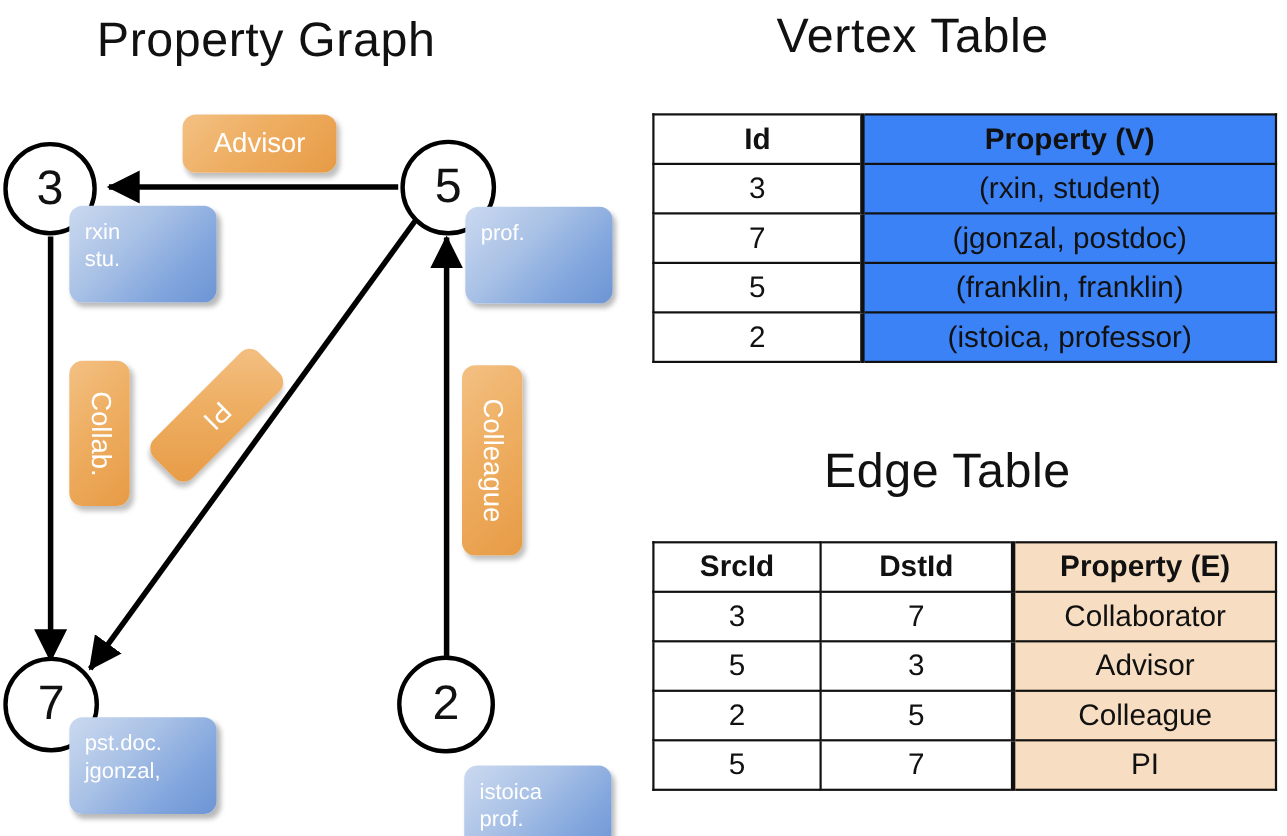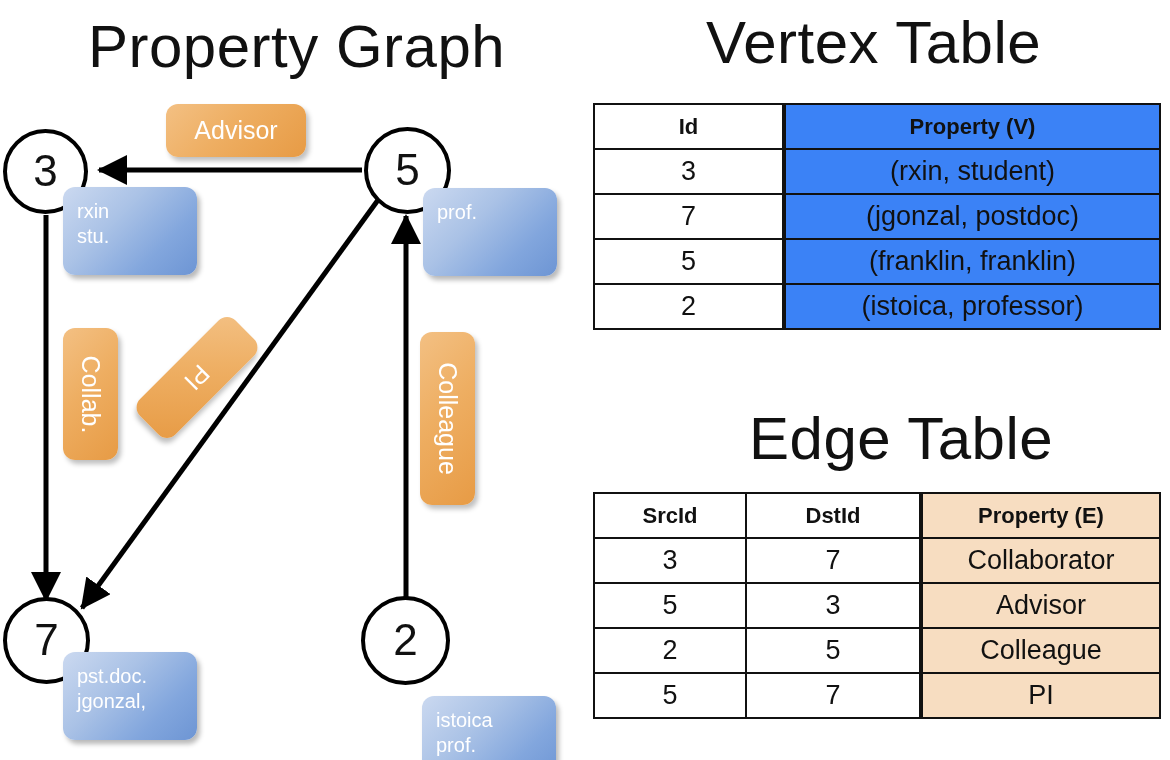--- a/index.html
+++ b/index.html
@@ -12,21 +12,21 @@
     color: #000;
     overflow: hidden;
     position: relative;
   }
 
   
   .title {
     position: absolute;
     font-family: "Liberation Sans", sans-serif;
     font-weight: 300;
-    font-size: 60px;
+    font-size: 44px;
     letter-spacing: 0.5px;
     color: #111;
     white-space: nowrap;
   }
   #title-property-graph { left: 88px;  top: 12px; }
   #title-vertex-table   { left: 706px; top: 8px; }
   #title-edge-table     { left: 749px; top: 404px; }
 
   
   #graph-panel {
@@ -103,21 +103,21 @@
   .tbl td, .tbl th {
     border: 2px solid #111;
     text-align: center;
     font-weight: 300;
     font-size: 27px;
     color: #111;
     padding: 3px 2px;
     height: 45px;
     box-sizing: border-box;
   }
-  .tbl th { font-weight: 700; font-size: 22px; }
+  .tbl th { font-weight: 700; font-size: 27px; }
 
   #vertex-table { left: 593px; top: 103px; width: 566px; }
   #vertex-table col.c-id   { width: 190px; }
   #vertex-table col.c-prop { width: 376px; }
   #vertex-table .prop-col  { background: #3b82f6; border-left-width: 4px; }
 
   #edge-table { left: 593px; top: 492px; width: 566px; }
   #edge-table col.c-src  { width: 152px; }
   #edge-table col.c-dst  { width: 175px; }
   #edge-table col.c-prop { width: 239px; }

